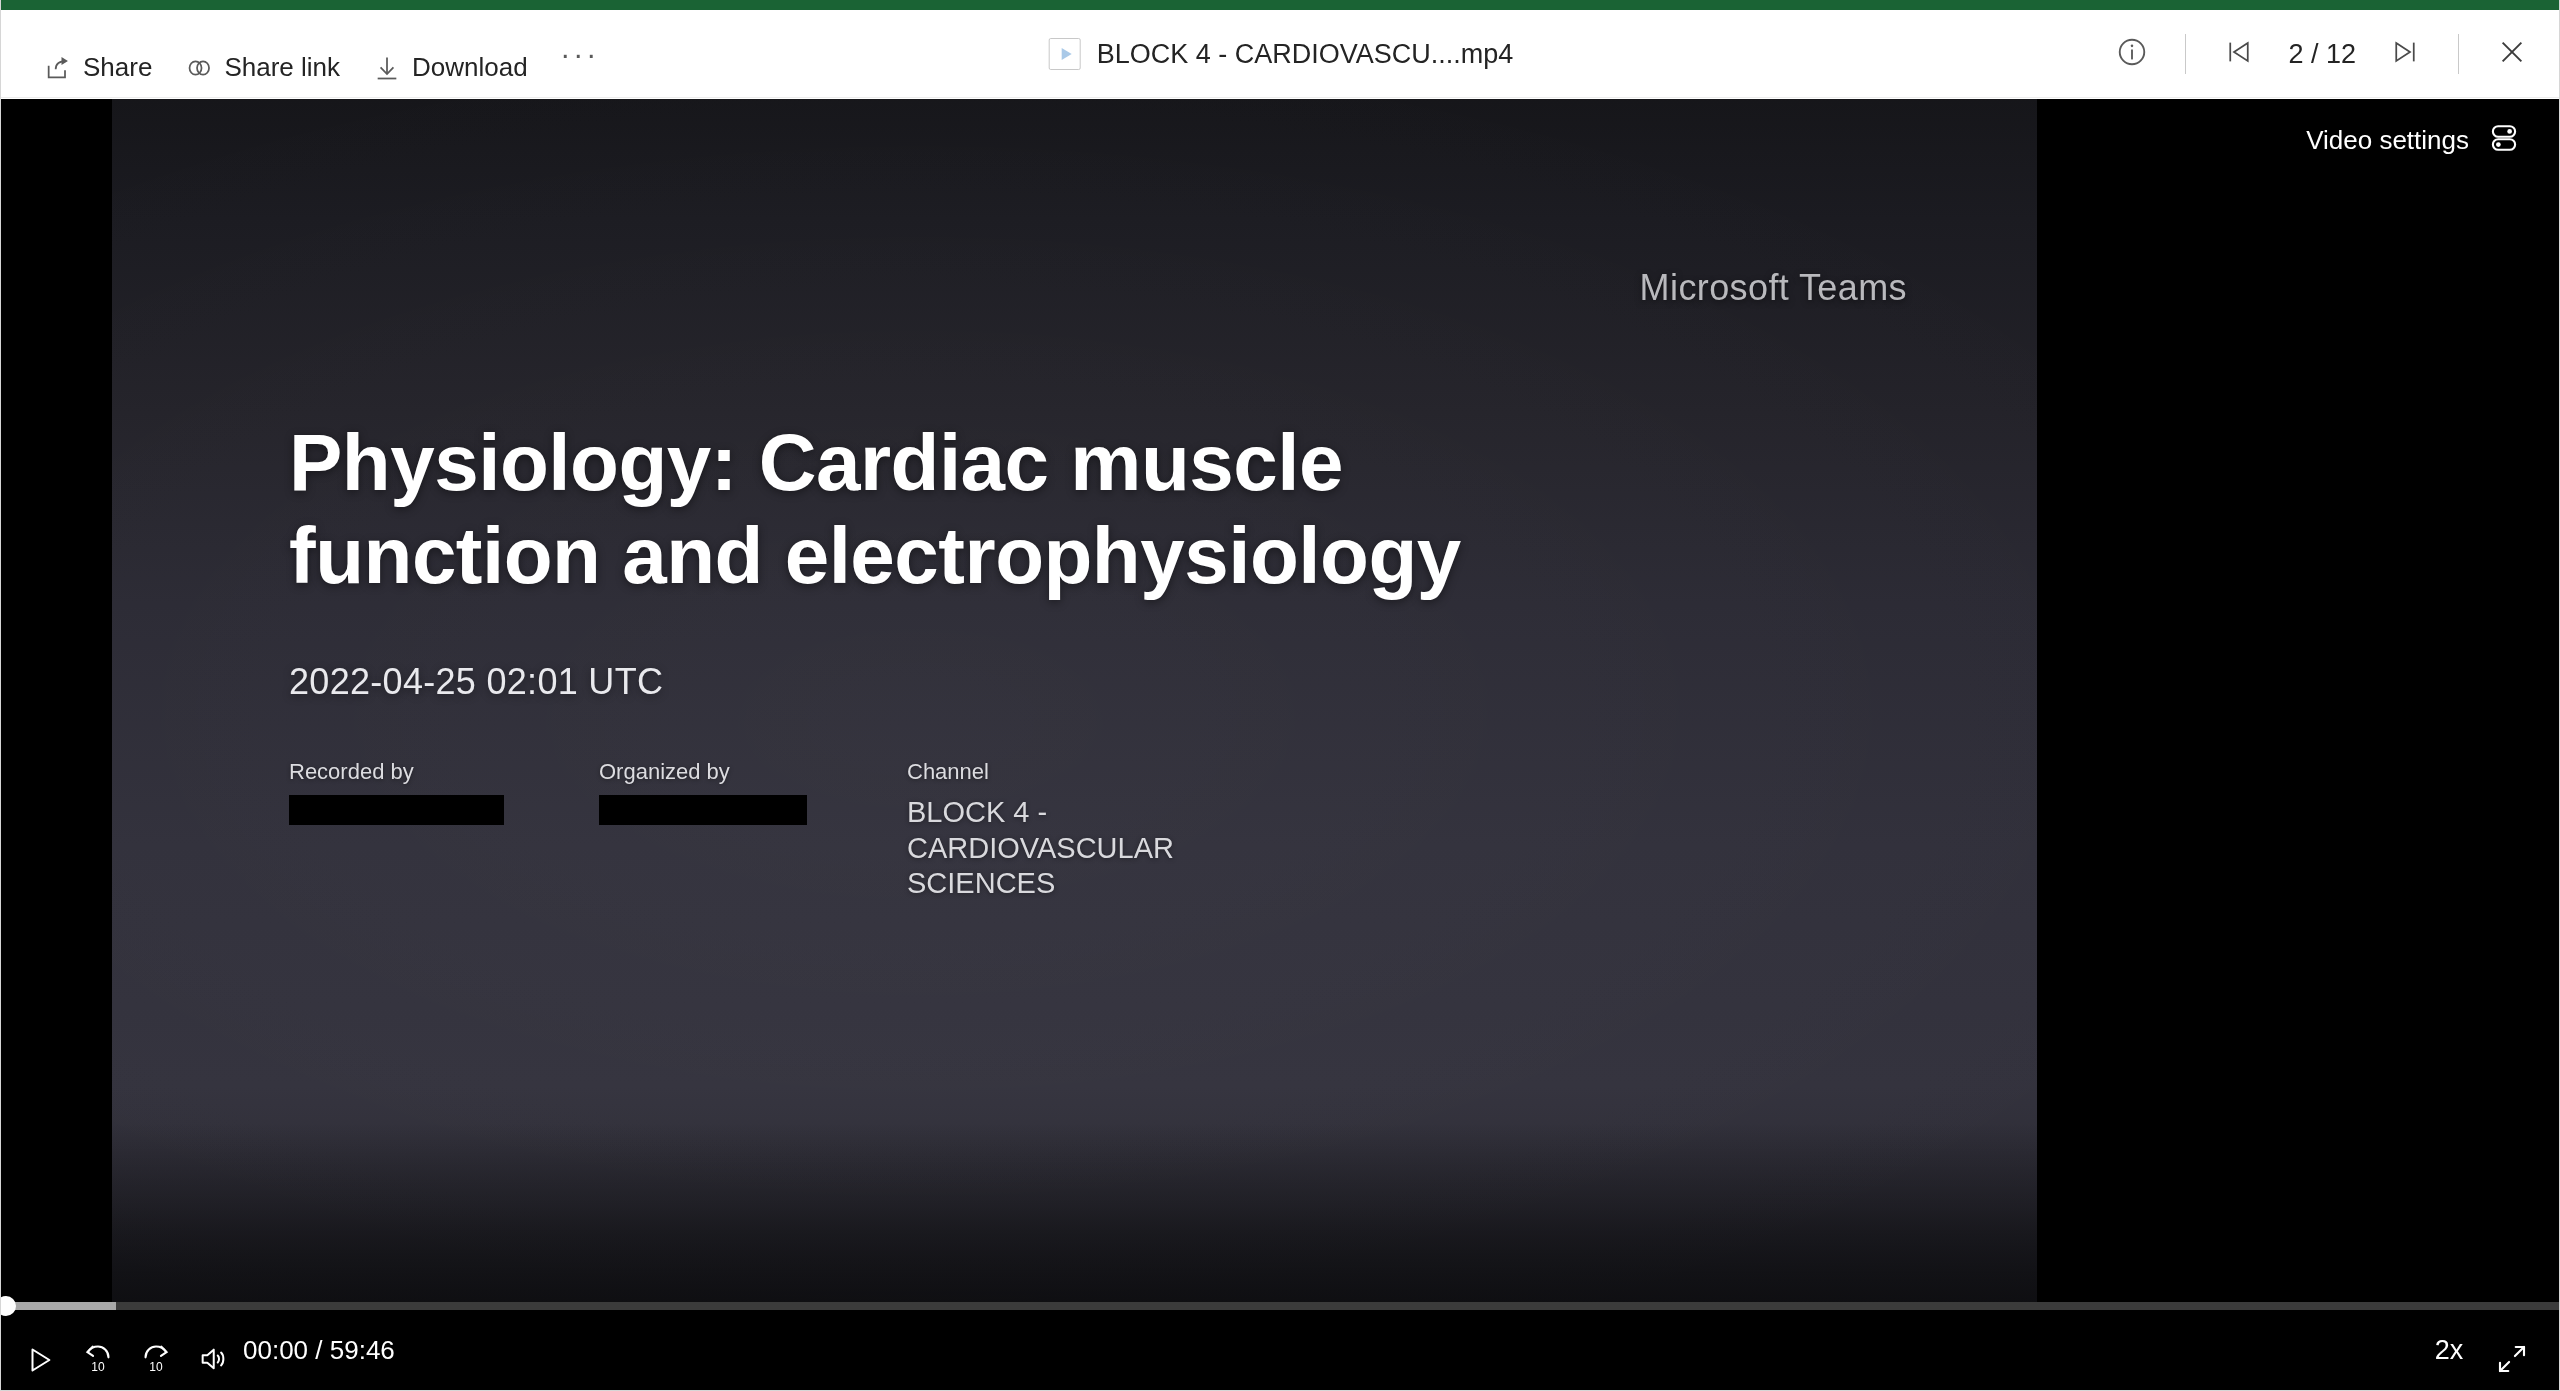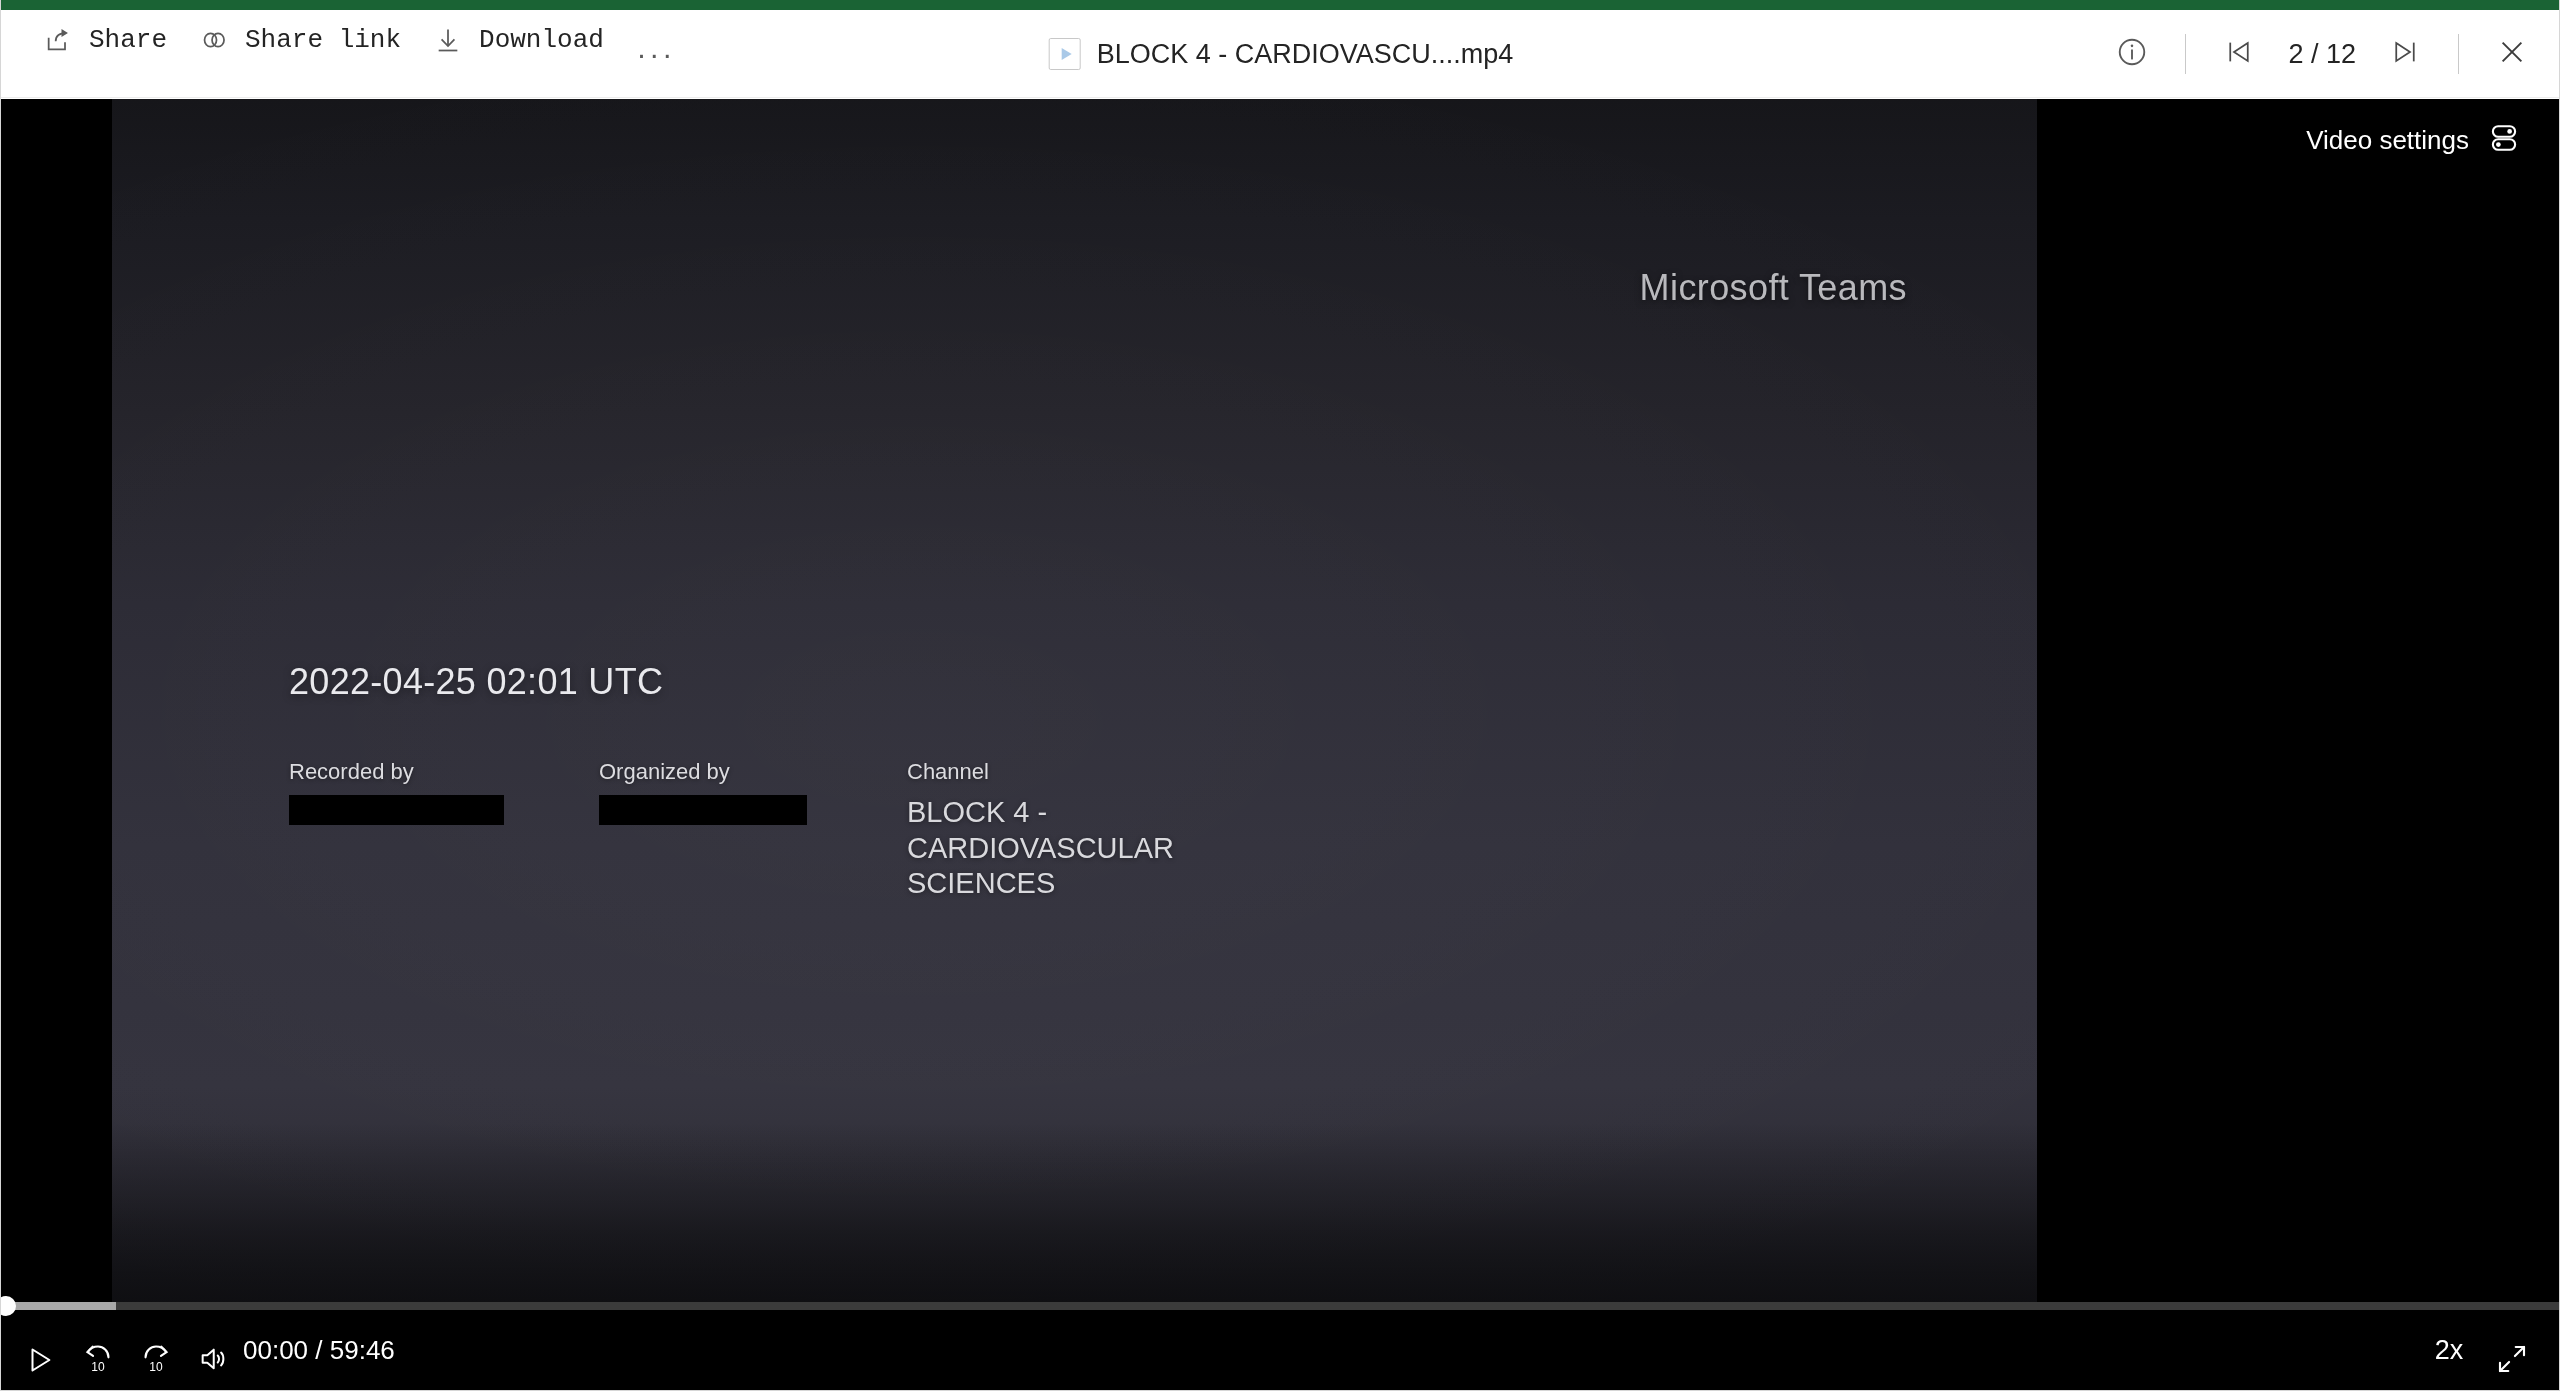--- a/index.html
+++ b/index.html
@@ -33,28 +33,27 @@
     background: #ffffff;
     border-bottom: 1px solid #ececec;
   }
 
   .cmd-left {
     position: absolute; left: 26px; top: 0;
     height: 88px;
     display: flex; align-items: center; gap: 0px;
   }
   .cmd-btn {
-    display: flex; align-items: flex-start; gap: 16px;
+    display: flex; align-items: flex-end; gap: 10px;
     height: 58px; padding: 0 16px;
     border-radius: 3px;
     cursor: pointer;
     color: #242424;
     font-size: 26px;
     white-space: nowrap;
-    font-family: Liberation Mono, monospace;
   }
   .cmd-btn .glyph { display: flex; align-items: center; justify-content: center; width: 30px; height: 30px; }
   .cmd-btn svg { display: block; }
 
   .ellipsis-btn {
     display: flex; align-items: center; justify-content: center;
     width: 56px; height: 58px; border-radius: 3px; cursor: pointer;
     color: #5a5a5a; font-size: 30px; letter-spacing: 3px;
     margin-left: 8px;
   }
@@ -346,20 +345,21 @@
   </div>
 
   <div class="stage">
 
     <div class="video-frame">
       <div class="video-vignette"></div>
 
       <div class="teams-mark">Microsoft Teams</div>
 
       <div class="slide">
+        <div class="slide-title">Physiology: Cardiac muscle function and electrophysiology</div>
         <div class="slide-date">2022-04-25 02:01 UTC</div>
 
         <div class="meta-row">
 
           <div class="meta-col c1">
             <div class="meta-label">Recorded by</div>
             <div class="meta-value">
               <span class="redacted redact-1"></span>
             </div>
           </div>

